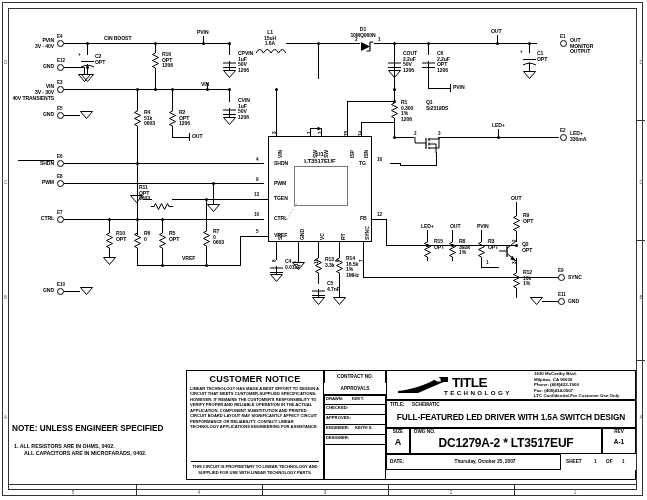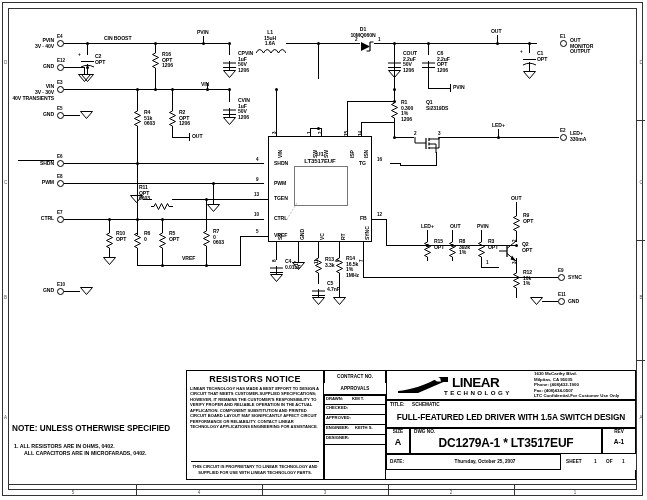--- a/index.html
+++ b/index.html
@@ -689,21 +689,21 @@
   </div>
   <div class="abs lbl" style="left:523px;top:270px;">R12
 10k
 1%</div>
   <div class="abs w wv" style="left:516px;top:291px;height:7px;"></div>
 
   <div class="abs tb" style="left:186px;top:370px;width:450px;height:110px;"></div>
 
   <div class="abs tb" style="left:186px;top:370px;width:138px;height:110px;">
     <div style="padding:3px 3px 0 3px;">
-      <div class="cn-title">RESISTORS NOTICE</div>
+      <div class="cn-title">CUSTOMER NOTICE</div>
       <div class="cn-body" style="margin-top:2px;white-space:pre-line;">LINEAR TECHNOLOGY HAS MADE A BEST EFFORT TO DESIGN A
 CIRCUIT THAT MEETS CUSTOMER-SUPPLIED SPECIFICATIONS;
 HOWEVER, IT REMAINS THE CUSTOMER'S RESPONSIBILITY TO
 VERIFY PROPER AND RELIABLE OPERATION IN THE ACTUAL
 APPLICATION.  COMPONENT SUBSTITUTION AND PRINTED
 CIRCUIT BOARD LAYOUT MAY SIGNIFICANTLY AFFECT CIRCUIT
 PERFORMANCE OR RELIABILITY.  CONTACT LINEAR
 TECHNOLOGY APPLICATIONS ENGINEERING FOR ASSISTANCE.</div>
     </div>
     <div style="position:absolute;left:4px;right:4px;bottom:4px;border-top:1px solid #000;padding-top:2px;">
@@ -736,51 +736,51 @@
   <div class="abs tb" style="left:324px;top:444px;width:62px;height:1px;border-width:0 0 1px 0;"></div>
 
   <div class="abs tb" style="left:386px;top:370px;width:250px;height:30px;"></div>
   <div class="abs" style="left:396px;top:376px;">
     <svg width="60" height="19" viewBox="0 0 60 19">
       <path d="M2 15 C14 14 30 9 44 1 L52 1 L52 4 L22 17 L2 17 Z" fill="#000"></path>
       <path d="M36 2 L52 2 L52 5.5 L41 5.5 Z" fill="#fff"></path>
       <path d="M44 1 L52 1 L52 6 L45 6 Z" fill="#000"></path>
     </svg>
   </div>
-  <div class="abs lt-name" style="left:452px;top:375px;">LINEAR</div>
+  <div class="abs lt-name" style="left:452px;top:375px;">TITLE</div>
   <div class="abs lt-sub" style="left:444px;top:389px;">TECHNOLOGY</div>
   <div class="abs addr" style="left:534px;top:371px;white-space:pre-line;">1630 McCarthy Blvd.
 Milpitas, CA 95035
 Phone: (408)432-1900
 Fax: (408)434-0507
 LTC Confidential-For Customer Use Only</div>
 
   <div class="abs tb" style="left:386px;top:400px;width:250px;height:28px;"></div>
   <div class="abs tb-t" style="left:390px;top:402px;">TITLE:</div>
   <div class="abs tb-t" style="left:412px;top:402px;">SCHEMATIC</div>
   <div class="abs ctr" style="left:386px;top:412px;width:250px;font-size:8.3px;font-weight:bold;letter-spacing:-0.1px;">FULL-FEATURED LED DRIVER WITH 1.5A SWITCH DESIGN</div>
 
   <div class="abs tb" style="left:386px;top:428px;width:24px;height:26px;"></div>
   <div class="abs tb-t ctr" style="left:386px;top:429px;width:24px;">SIZE</div>
   <div class="abs sizeA ctr" style="left:386px;top:437px;width:24px;">A</div>
 
   <div class="abs tb" style="left:410px;top:428px;width:192px;height:26px;"></div>
   <div class="abs tb-t" style="left:414px;top:429px;">DWG NO.</div>
-  <div class="abs dwg ctr" style="left:410px;top:436px;width:192px;">DC1279A-1 * LT3517EUF</div>
+  <div class="abs dwg ctr" style="left:410px;top:436px;width:192px;">DC1279A-2 * LT3517EUF</div>
 
   <div class="abs tb" style="left:602px;top:428px;width:34px;height:26px;"></div>
   <div class="abs tb-t ctr" style="left:602px;top:429px;width:34px;">REV</div>
   <div class="abs rev ctr" style="left:602px;top:438px;width:34px;">A-1</div>
 
   <div class="abs tb" style="left:386px;top:454px;width:250px;height:16px;"></div>
   <div class="abs tb-t" style="left:390px;top:459px;">DATE:</div>
   <div class="abs tb-t ctr" style="left:410px;top:459px;width:150px;">Thursday, October 25, 2007</div>
   <div class="abs tb" style="left:560px;top:454px;width:76px;height:16px;border-width:0 0 0 1px;"></div>
   <div class="abs tb-t" style="left:566px;top:459px;">SHEET</div>
   <div class="abs tb-t" style="left:594px;top:459px;">1</div>
   <div class="abs tb-t" style="left:606px;top:459px;">OF</div>
   <div class="abs tb-t" style="left:622px;top:459px;">1</div>
 
-  <div class="abs note-title" style="left:12px;top:424px;">NOTE: UNLESS OTHERWISE SPECIFIED</div>
+  <div class="abs note-title" style="left:12px;top:424px;">NOTE: UNLESS ENGINEER SPECIFIED</div>
   <div class="abs note-body" style="left:14px;top:443px;">1.  ALL RESISTORS ARE IN OHMS, 0402.</div>
   <div class="abs note-body" style="left:24px;top:450px;">ALL CAPACITORS ARE IN MICROFARADS, 0402.</div>
 
 </div>
 
 </body></html>

